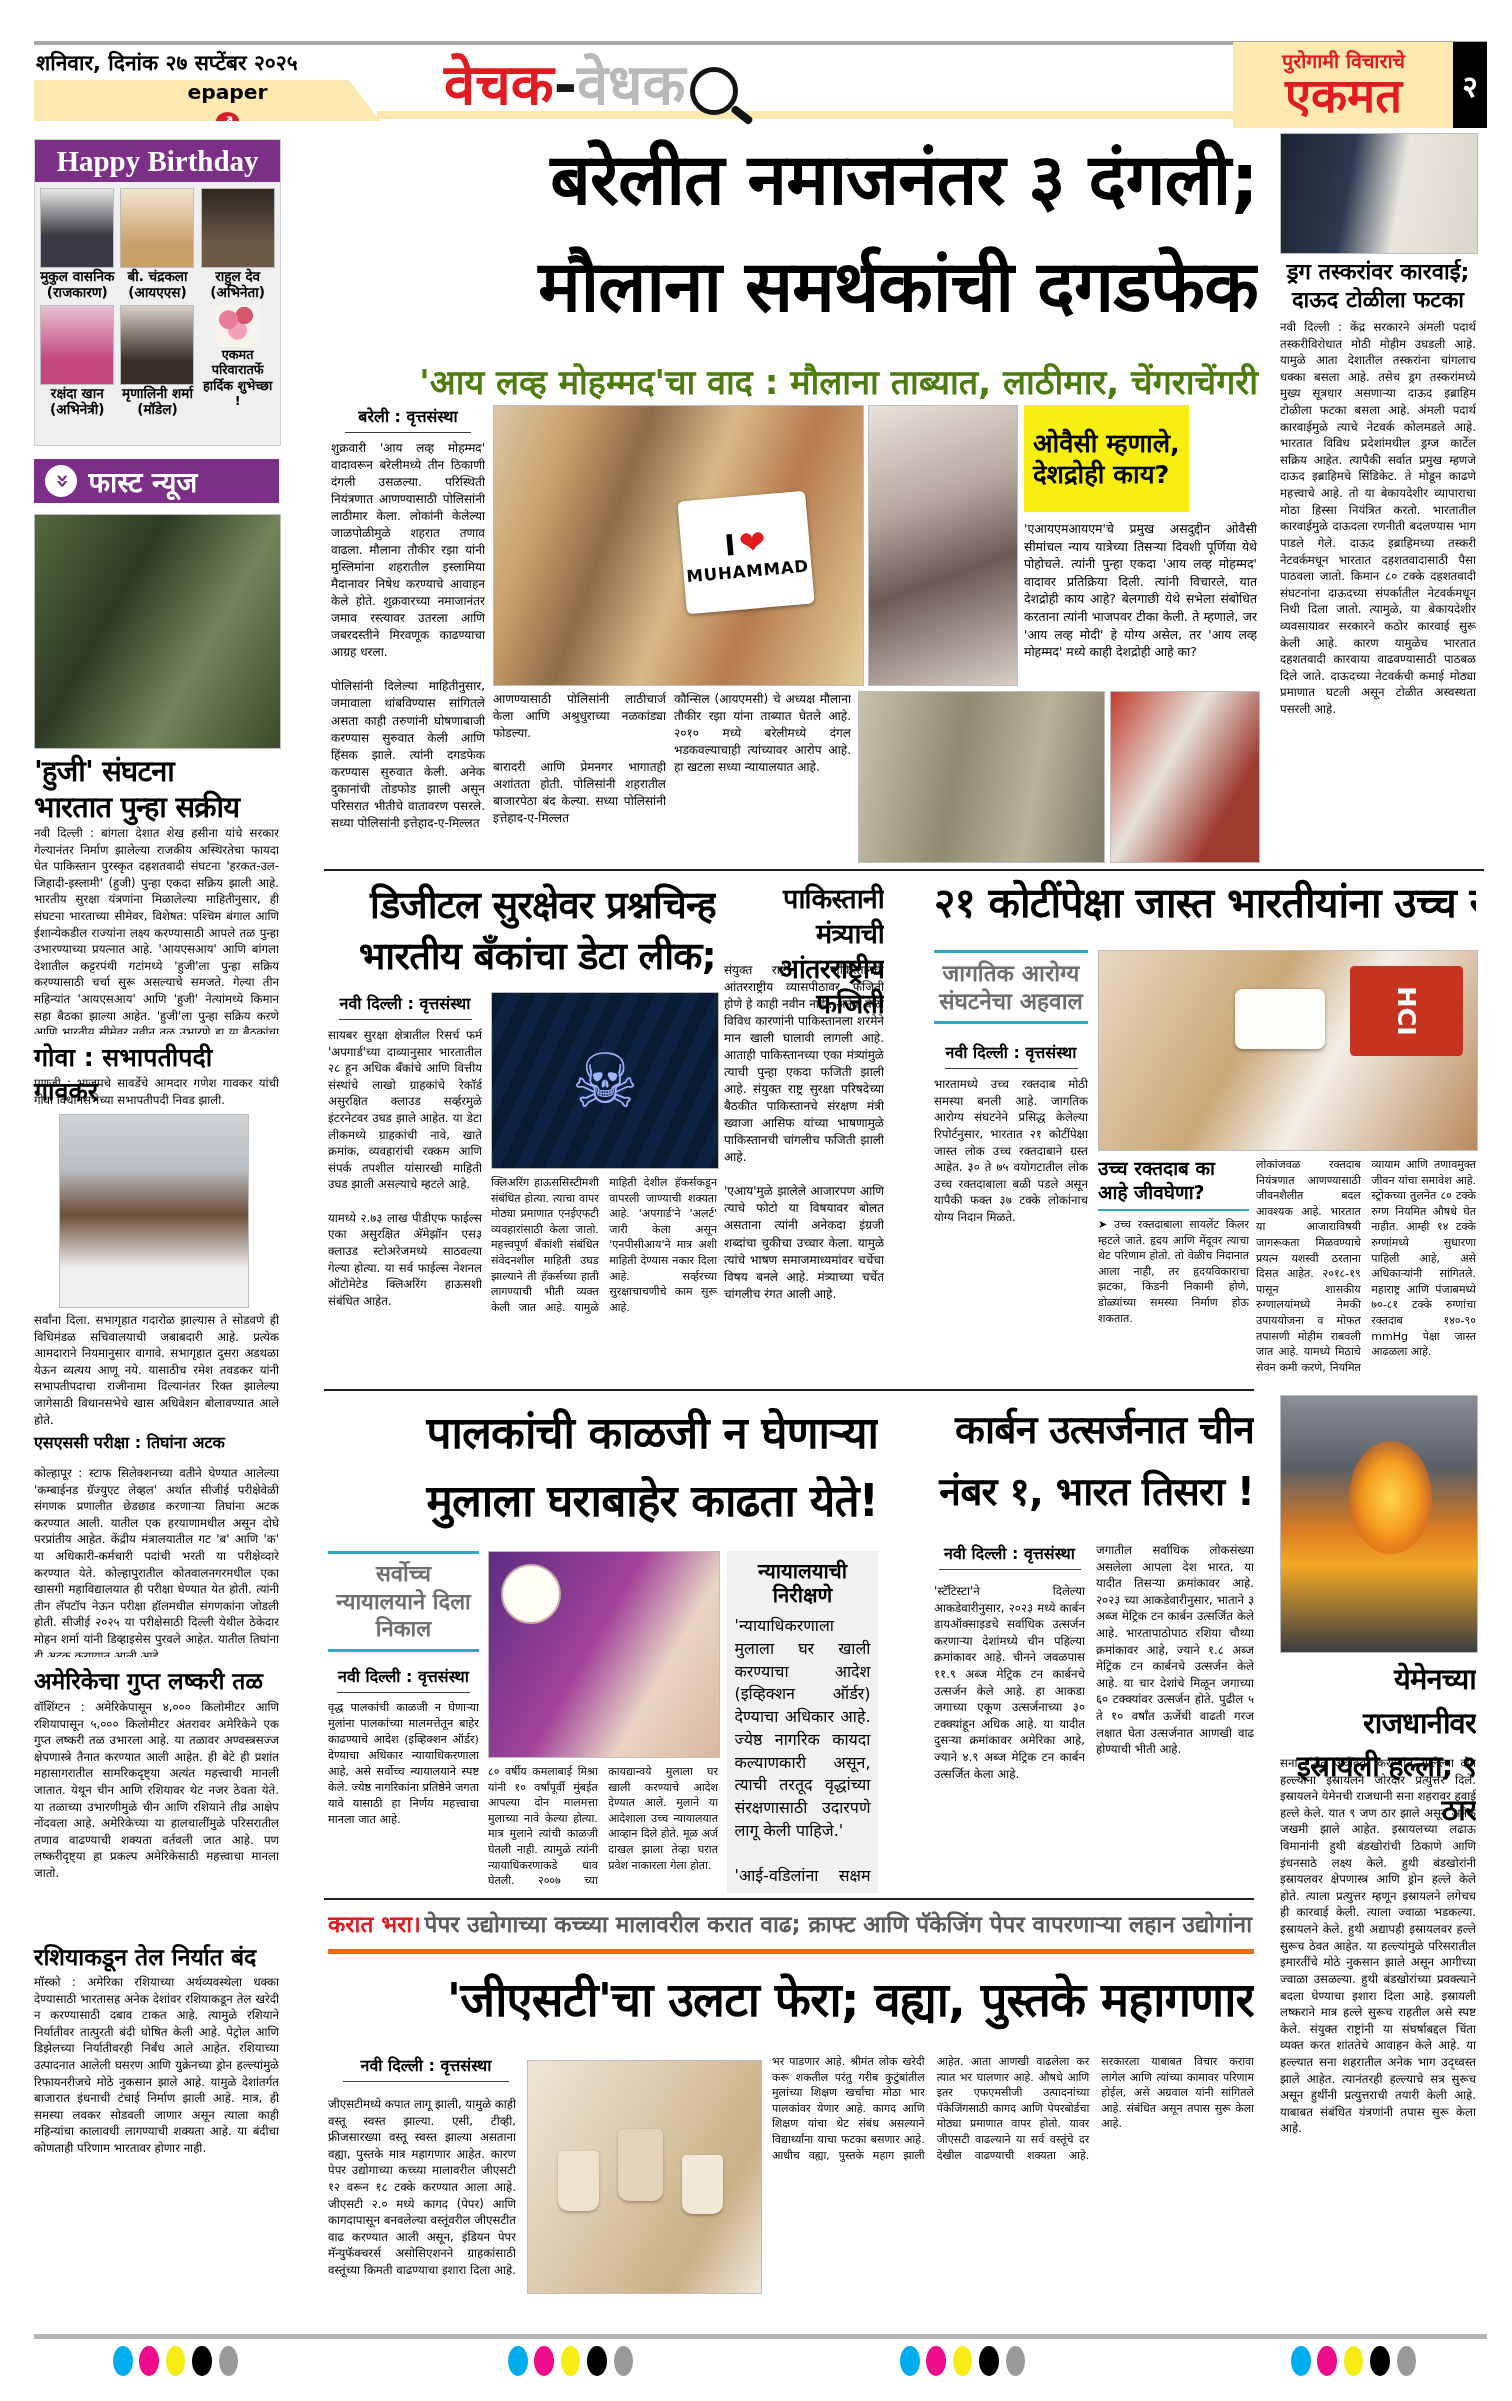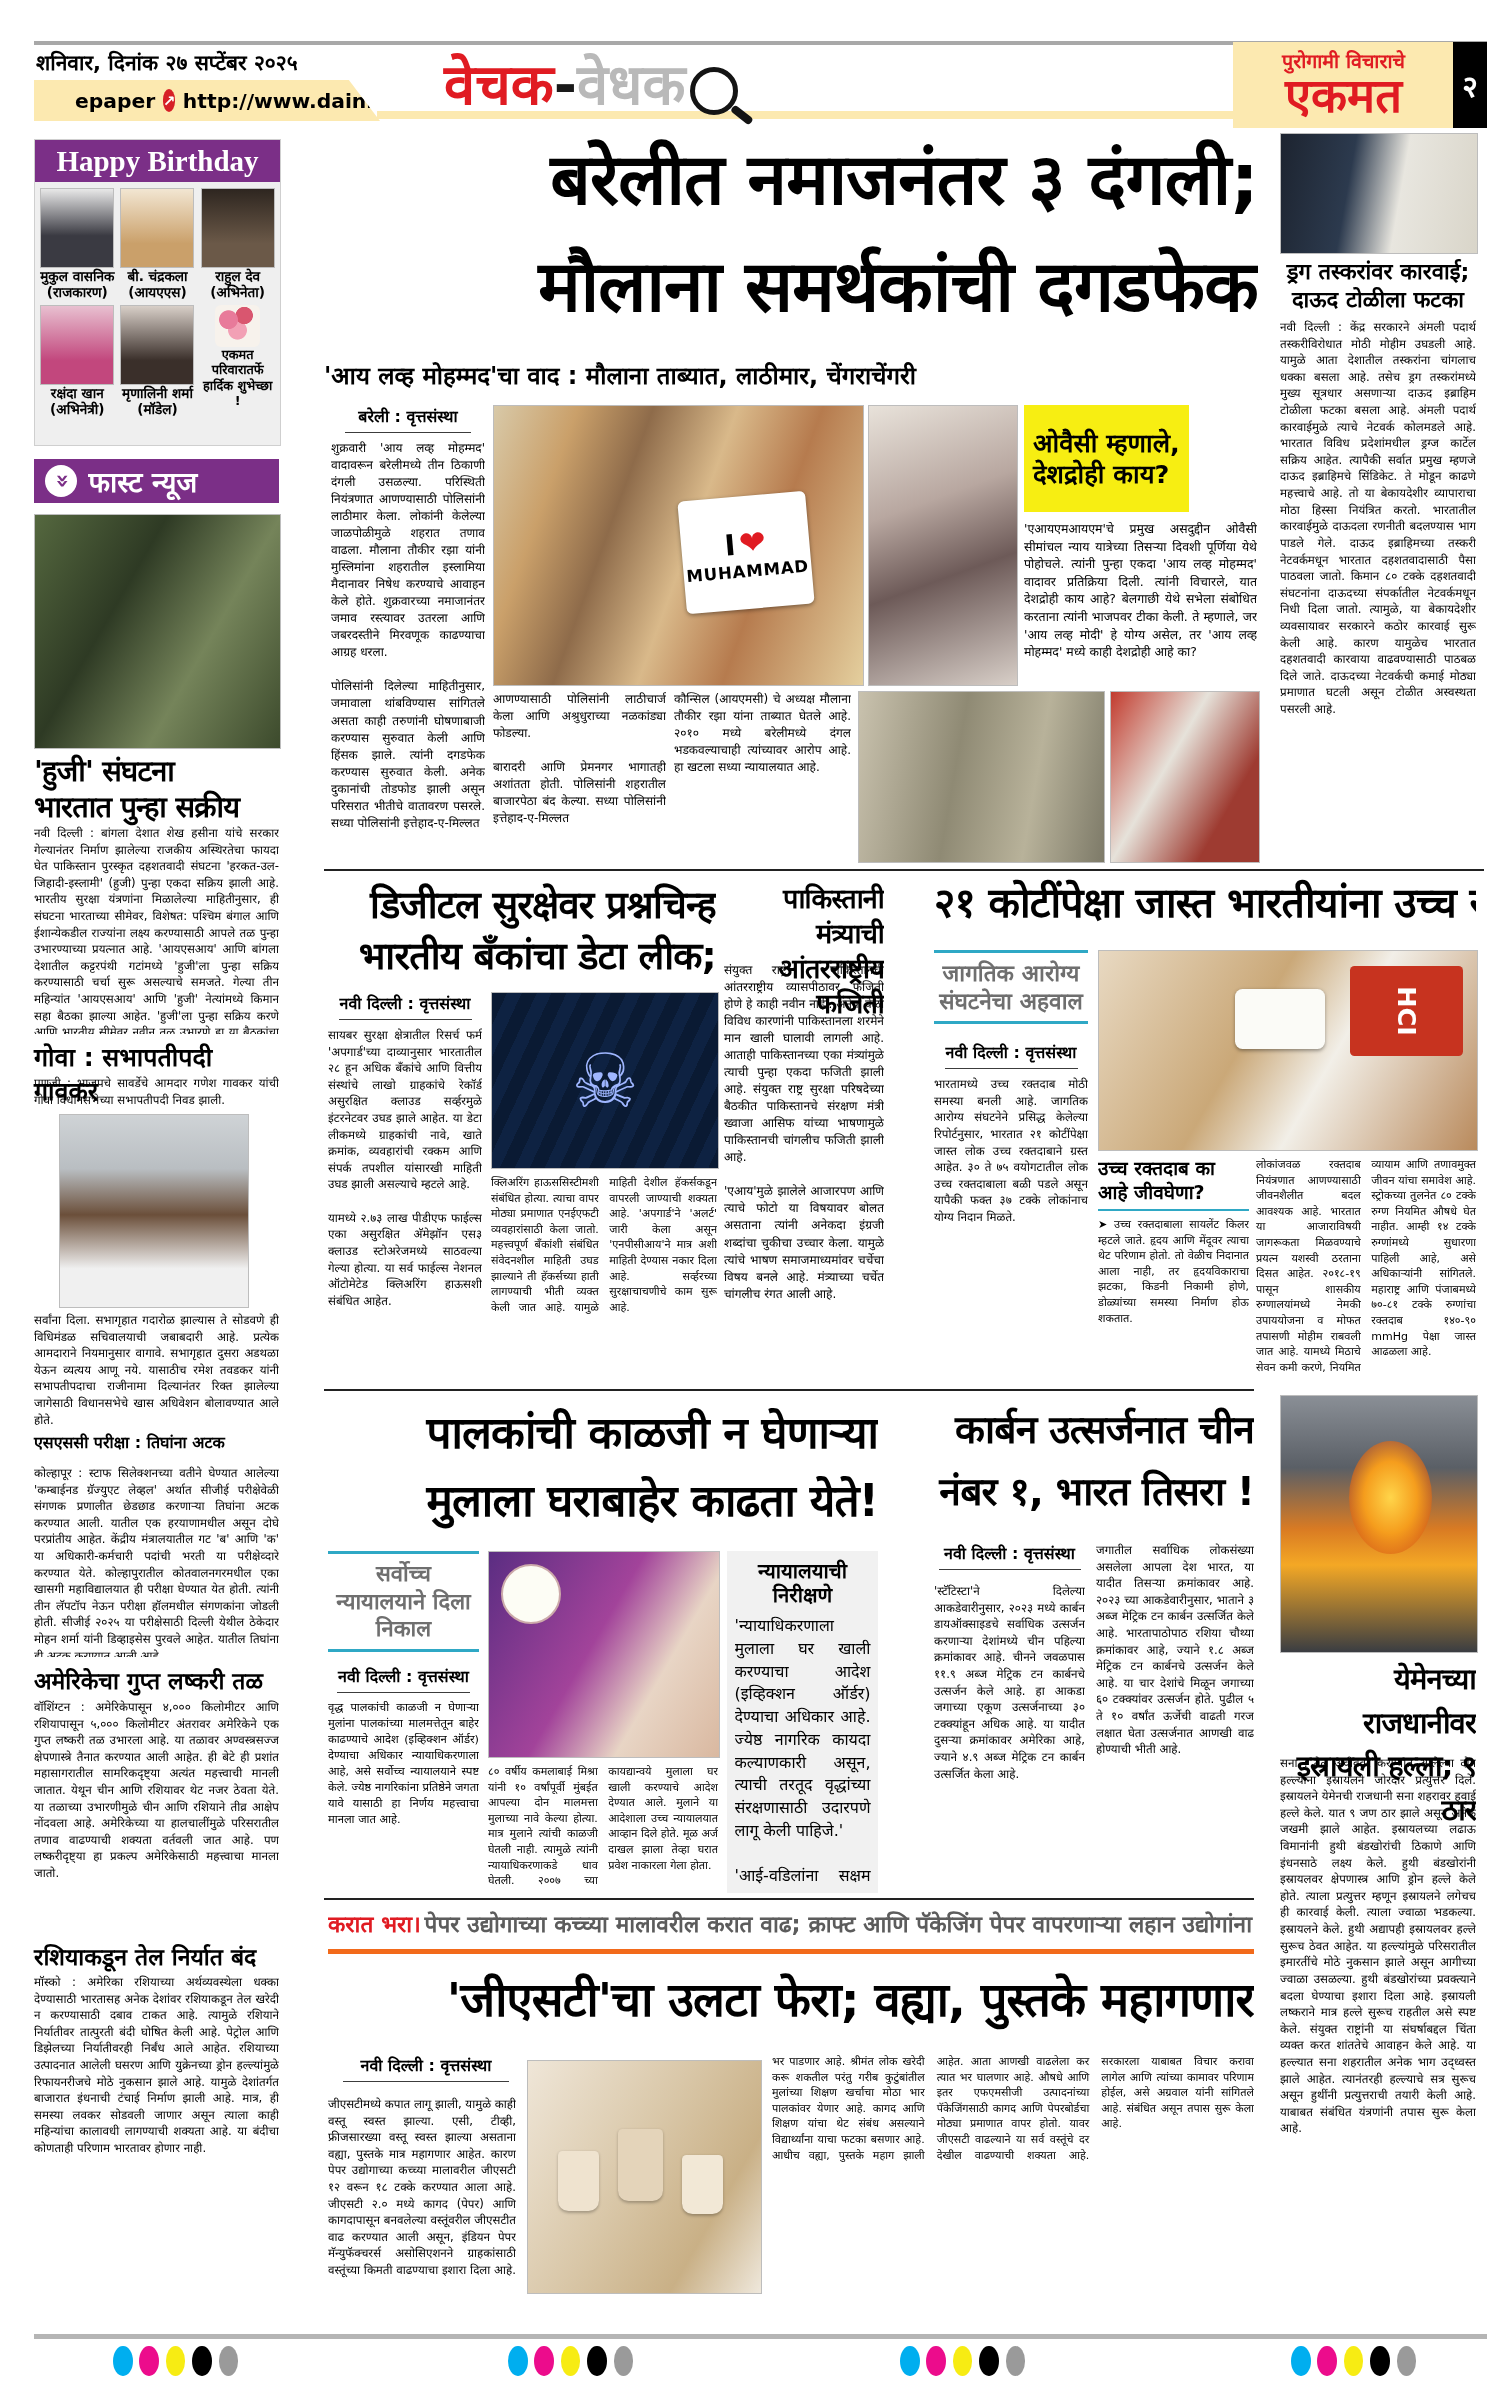--- a/index.html
+++ b/index.html
@@ -22,21 +22,21 @@
   .thumbcap{font-size:13.6px;font-weight:bold;text-align:center;line-height:1.2;}
   .placard{position:absolute;background:#fff;border-radius:6px;transform:rotate(-5deg);
            display:flex;flex-direction:column;align-items:center;justify-content:center;box-shadow:0 1.5px 4.5px rgba(0,0,0,.4);}
 </style>
 </head>
 <body>
 
 <div class="abs" style="left:34px;top:41px;width:1453px;height:3.8px;background:#a8a8a8;"></div>
 <div class="abs" style="left:36px;top:48px;width:467px;font-size:21px;font-weight:bold;">शनिवार, दिनांक २७ सप्टेंबर २०२५</div>
 
-<div class="abs" style="left:34px;top:80px;width:346px;height:41px;background:#fce9b0;clip-path:polygon(0 0,91% 0,100% 100%,0 100%);display:flex;align-items:center;gap:7.5px;padding-left:41px;box-sizing:border-box;">
+<div class="abs" style="left:34px;top:80px;width:346px;height:41px;background:#fce9b0;clip-path:polygon(0 0,91% 0,100% 100%,0 100%);display:flex;align-items:center;gap:7.5px;padding-left:41px;box-sizing:border-box;flex-direction:column;">
   <span style="font-size:20.3px;font-weight:bold;">epaper</span>
   <span style="width:22.6px;height:22.6px;border-radius:50%;background:#d61f26;color:#fff;display:inline-flex;align-items:center;justify-content:center;font-size:15px;font-weight:bold;">↗</span>
   <span style="font-size:20.3px;font-weight:bold;">http://www.dainikekmat.com</span>
 </div>
 <div class="abs" style="left:377px;top:111px;width:858px;height:7.5px;background:#fce9b0;"></div>
 
 <div class="abs" style="left:444px;top:44px;width:377px;font-size:56px;font-weight:800;">
   <span style="color:#e01b22;">वेचक</span><span style="color:#1a1a1a;">-</span><span style="color:#b9b9b9;">वेधक</span><span class="mag"></span>
 </div>
 
@@ -109,21 +109,21 @@
 <div class="abs" style="left:34px;top:1664px;width:245px;font-size:23px;font-weight:800;">अमेरिकेचा गुप्त लष्करी तळ</div>
 <div class="abs bt" style="left:34px;top:1699px;width:245px;height:233px;font-size:11.7px;">वॉशिंग्टन : अमेरिकेपासून ४,००० किलोमीटर आणि रशियापासून ५,००० किलोमीटर अंतरावर अमेरिकेने एक गुप्त लष्करी तळ उभारला आहे. या तळावर अण्वस्त्रसज्ज क्षेपणास्त्रे तैनात करण्यात आली आहेत. ही बेटे ही प्रशांत महासागरातील सामरिकदृष्ट्या अत्यंत महत्त्वाची मानली जातात. येथून चीन आणि रशियावर थेट नजर ठेवता येते. या तळाच्या उभारणीमुळे चीन आणि रशियाने तीव्र आक्षेप नोंदवला आहे. अमेरिकेच्या या हालचालींमुळे परिसरातील तणाव वाढण्याची शक्यता वर्तवली जात आहे. पण लष्करीदृष्ट्या हा प्रकल्प अमेरिकेसाठी महत्त्वाचा मानला जातो.</div>
 
 <div class="abs" style="left:34px;top:1940px;width:245px;font-size:23px;font-weight:800;">रशियाकडून तेल निर्यात बंद</div>
 <div class="abs bt" style="left:34px;top:1974px;width:245px;height:319px;font-size:11.7px;">मॉस्को : अमेरिका रशियाच्या अर्थव्यवस्थेला धक्का देण्यासाठी भारतासह अनेक देशांवर रशियाकडून तेल खरेदी न करण्यासाठी दबाव टाकत आहे. त्यामुळे रशियाने निर्यातीवर तात्पुरती बंदी घोषित केली आहे. पेट्रोल आणि डिझेलच्या निर्यातीवरही निर्बंध आले आहेत. रशियाच्या उत्पादनात आलेली घसरण आणि युक्रेनच्या ड्रोन हल्ल्यांमुळे रिफायनरीजचे मोठे नुकसान झाले आहे. यामुळे देशांतर्गत बाजारात इंधनाची टंचाई निर्माण झाली आहे. मात्र, ही समस्या लवकर सोडवली जाणार असून त्याला काही महिन्यांचा कालावधी लागण्याची शक्यता आहे. या बंदीचा कोणताही परिणाम भारतावर होणार नाही.</div>
 
 <div class="abs hlc" style="left:324px;top:127px;width:934px;font-size:71px;">
   <div>बरेलीत नमाजनंतर ३ दंगली;</div>
   <div>मौलाना समर्थकांची दगडफेक</div>
 </div>
-<div class="abs" style="left:324px;top:358px;width:934px;font-size:24px;font-weight:800;color:#000000;text-align:left;">'आय लव्ह मोहम्मद'चा वाद : मौलाना ताब्यात, लाठीमार, चेंगराचेंगरी</div>
+<div class="abs" style="left:324px;top:358px;width:934px;font-size:34px;font-weight:800;color:#4d7c0f;text-align:right;">'आय लव्ह मोहम्मद'चा वाद : मौलाना ताब्यात, लाठीमार, चेंगराचेंगरी</div>
 
 <div class="abs" style="left:331px;top:405px;width:154px;height:455px;overflow:hidden;">
   <div class="by" style="margin:0 13.6px 7.5px 13.6px;">बरेली : वृत्तसंस्था</div>
   <div class="bt" style="font-size:12px;height:407px;">शुक्रवारी 'आय लव्ह मोहम्मद' वादावरून बरेलीमध्ये तीन ठिकाणी दंगली उसळल्या. परिस्थिती नियंत्रणात आणण्यासाठी पोलिसांनी लाठीमार केला. लोकांनी केलेल्या जाळपोळीमुळे शहरात तणाव वाढला. मौलाना तौकीर रझा यांनी मुस्लिमांना शहरातील इस्लामिया मैदानावर निषेध करण्याचे आवाहन केले होते. शुक्रवारच्या नमाजानंतर जमाव रस्त्यावर उतरला आणि जबरदस्तीने मिरवणूक काढण्याचा आग्रह धरला.
 
 पोलिसांनी दिलेल्या माहितीनुसार, जमावाला थांबविण्यास सांगितले असता काही तरुणांनी घोषणाबाजी करण्यास सुरुवात केली आणि हिंसक झाले. त्यांनी दगडफेक करण्यास सुरुवात केली. अनेक दुकानांची तोडफोड झाली असून परिसरात भीतीचे वातावरण पसरले. सध्या पोलिसांनी इत्तेहाद-ए-मिल्लत</div>
 </div>
 
 <div class="ph" style="left:493px;top:405px;width:369px;height:279px;background:linear-gradient(110deg,#d8c9a8 0%,#caa06a 18%,#8e6b4a 34%,#d9b98a 52%,#b67b4e 70%,#e4cf9e 100%);">
   <div class="placard" style="left:188px;top:90px;width:128px;height:113px;">

